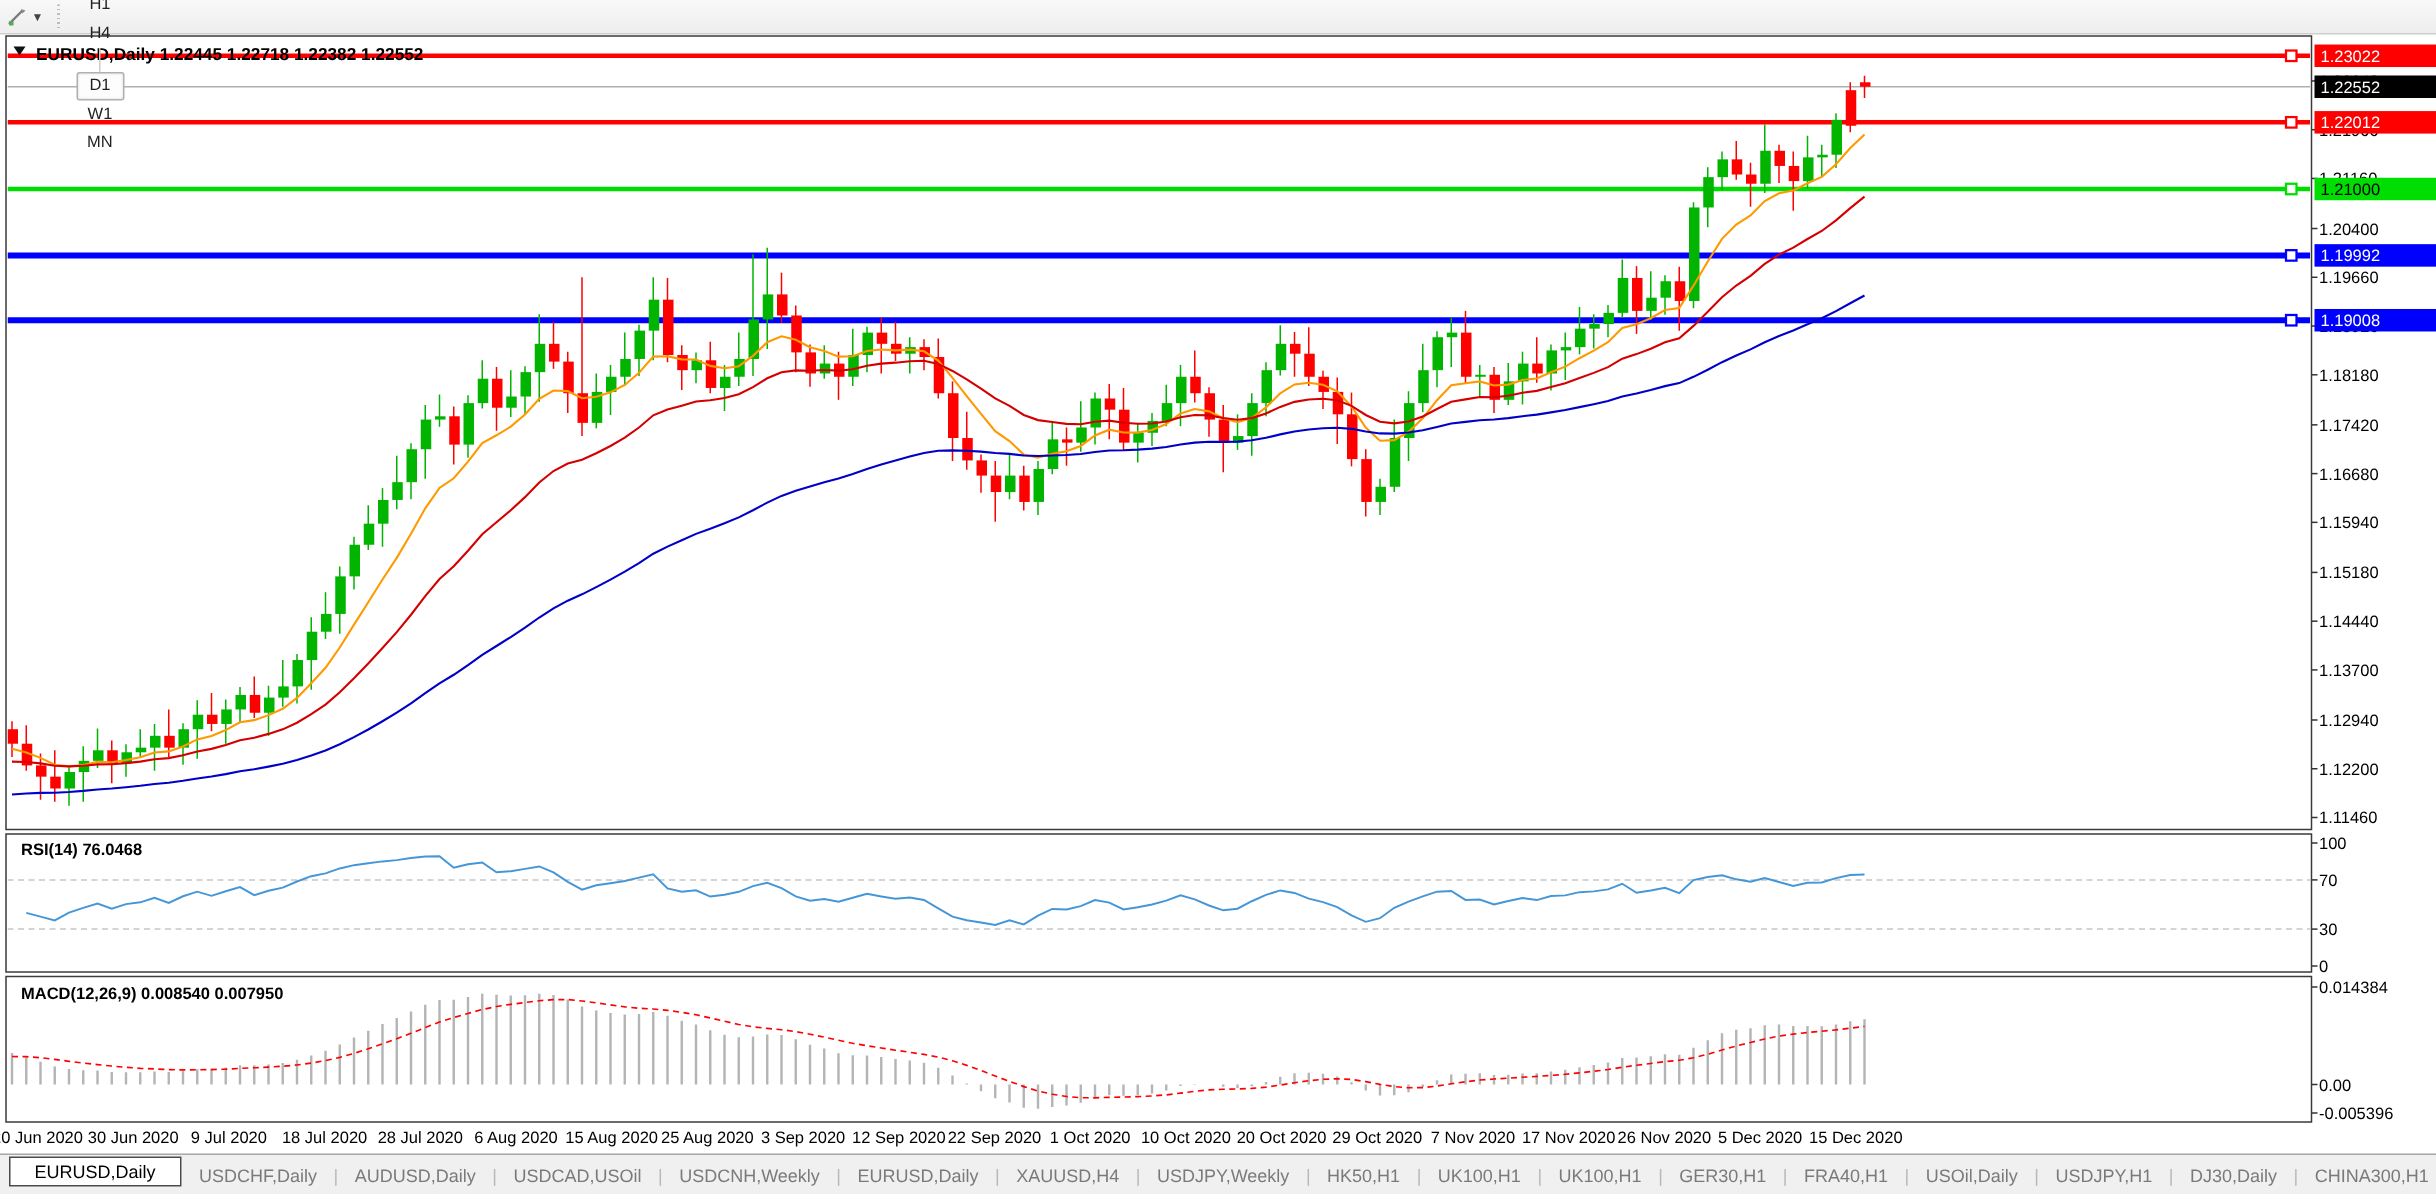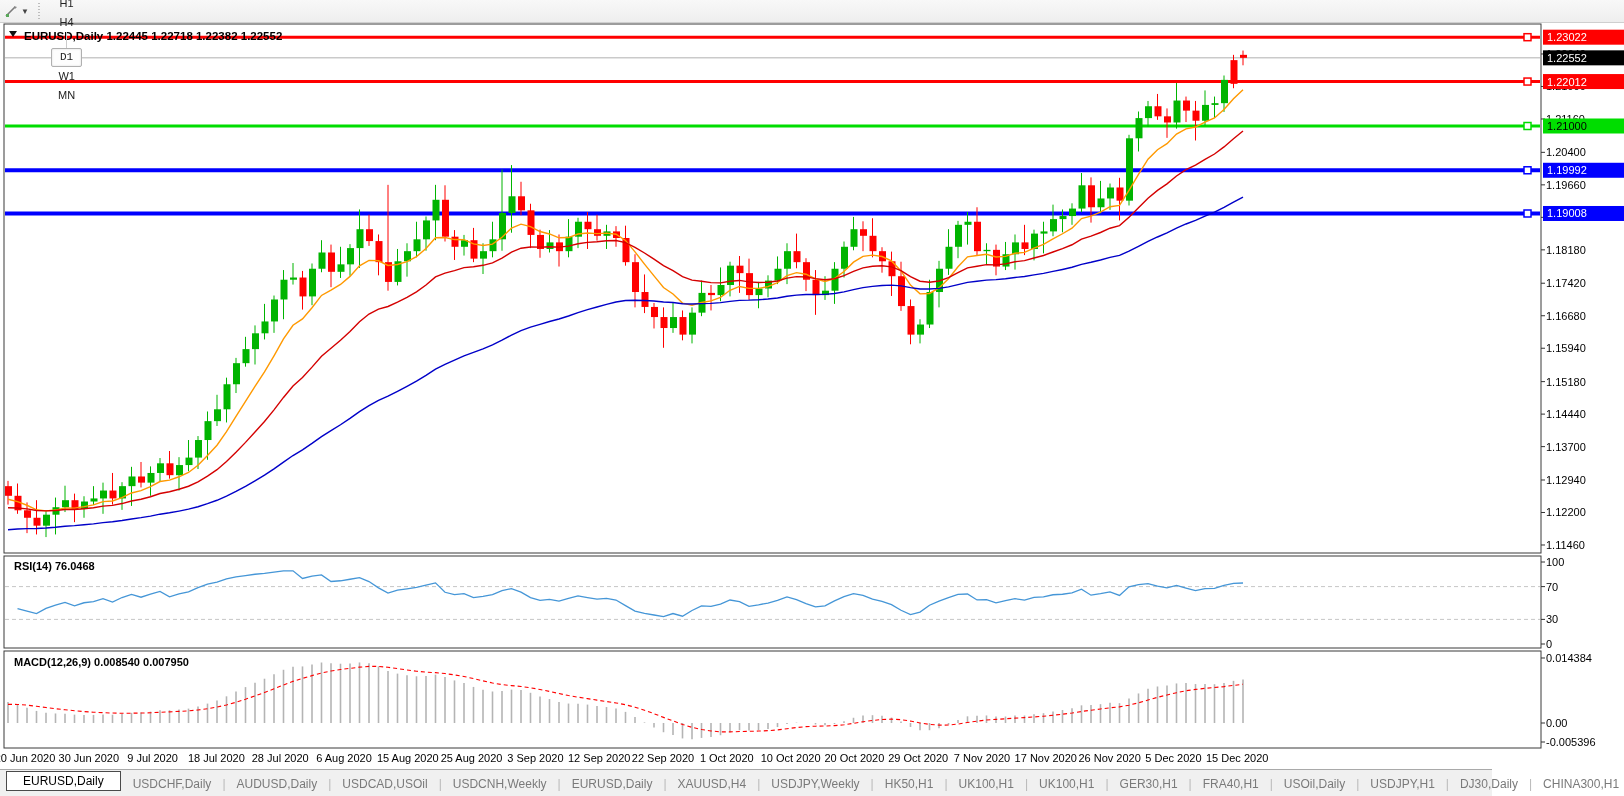--- a/index.html
+++ b/index.html
@@ -20,25 +20,25 @@
   .tool-caret{font-size:8px;color:#444;margin-left:3px;}
   .grip{
     width:5px;height:16px;margin:0 4px;
     background-image:repeating-linear-gradient(#bdbdbd 0 1px,transparent 1px 3px);
     background-size:2px 100%;background-repeat:no-repeat;background-position:center;
   }
   .tf-btn{
     padding:2px 8px;margin:0 1px;border:1px solid transparent;border-radius:2px;
     color:#222;cursor:default;line-height:13px;
   }
-  .tf-btn.active{background:#fdfdfd;border-color:#b0b0b0;box-shadow:inset 0 0 2px #d8d8d8;font-family:Liberation Mono, monospace;}
+  .tf-btn.active{background:#fdfdfd;border-color:#b0b0b0;box-shadow:inset 0 0 2px #d8d8d8;}
   .tf-sep{width:1px;height:16px;background:#cccccc;margin:0 5px;}
   
   .tabbar{
-    position:absolute;left:0;top:769px;width:1492px;height:27px;
+    position:absolute;left:0;top:769px;width:1624px;height:27px;
     background:#f0f0f0;border-top:1px solid #a9a9a9;
     display:flex;align-items:center;z-index:5;
     font-size:12px;color:#7a7a7a;white-space:nowrap;
   }
   .tab{padding:3px 10px;display:flex;align-items:center;}
   .tab.active{
     background:#ffffff;color:#000;border:1px solid #4a4a4a;
     padding:2px 16px;margin:0 2px 3px 6px;position:relative;top:-1px;
   }
   .tab-sep{color:#b8b8b8;padding:0 1px;}

